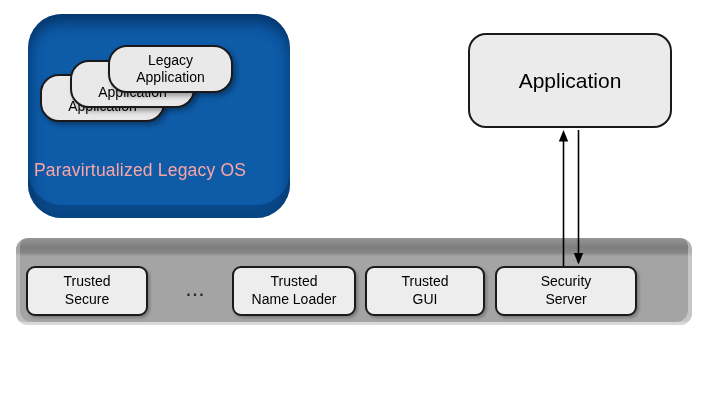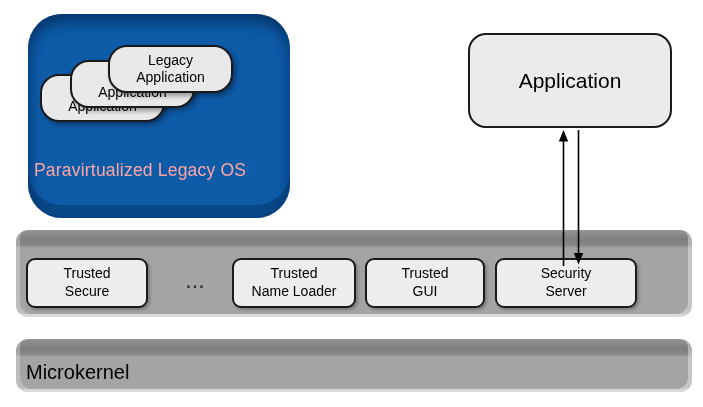--- a/index.html
+++ b/index.html
@@ -81,21 +81,21 @@
     left: 16px;
     width: 676px;
     border-radius: 12px;
     background: linear-gradient(180deg,
       #969696 0px, #7e7e7e 9px, #868686 15px,
       #a4a4a4 18px, #a4a4a4 calc(100% - 4px), #adadad 100%);
     box-shadow:
       inset -4px -3px 0 rgba(255,255,255,0.38),
       inset 4px -3px 0 rgba(255,255,255,0.28);
   }
-  .services-band { top: 230px; height: 87px; }
+  .services-band { top: 238px; height: 87px; }
   .kernel-band   { top: 339px; height: 53px; }
 
   .sbox {
     position: absolute;
     box-sizing: border-box;
     background: #ededed;
     border: 2px solid #1a1a1a;
     border-radius: 9px;
     display: flex;
     flex-direction: column;
@@ -177,23 +177,20 @@
     <div class="sbox sbox-gui">
       <span>Trusted</span>
       <span>GUI</span>
     </div>
     <div class="sbox sbox-policy">
       <span>Security</span>
       <span>Server</span>
     </div>
   </div>
 
-  <div class="band kernel-band">
-    <div class="kernel-label">Microkernel</div>
-  </div>
 
   <svg class="arrows" viewBox="0 0 703 407" xmlns="http://www.w3.org/2000/svg">
     <g stroke="#000" fill="#000">
       <line x1="563.5" y1="266" x2="563.5" y2="140" stroke-width="1.6"></line>
       <polygon points="563.5,130 558.8,141.5 568.2,141.5" stroke="none"></polygon>
     </g>
     <g stroke="#000" fill="#000">
       <line x1="578.5" y1="130" x2="578.5" y2="254" stroke-width="1.6"></line>
       <polygon points="578.5,264.5 573.8,253 583.2,253" stroke="none"></polygon>
     </g>

